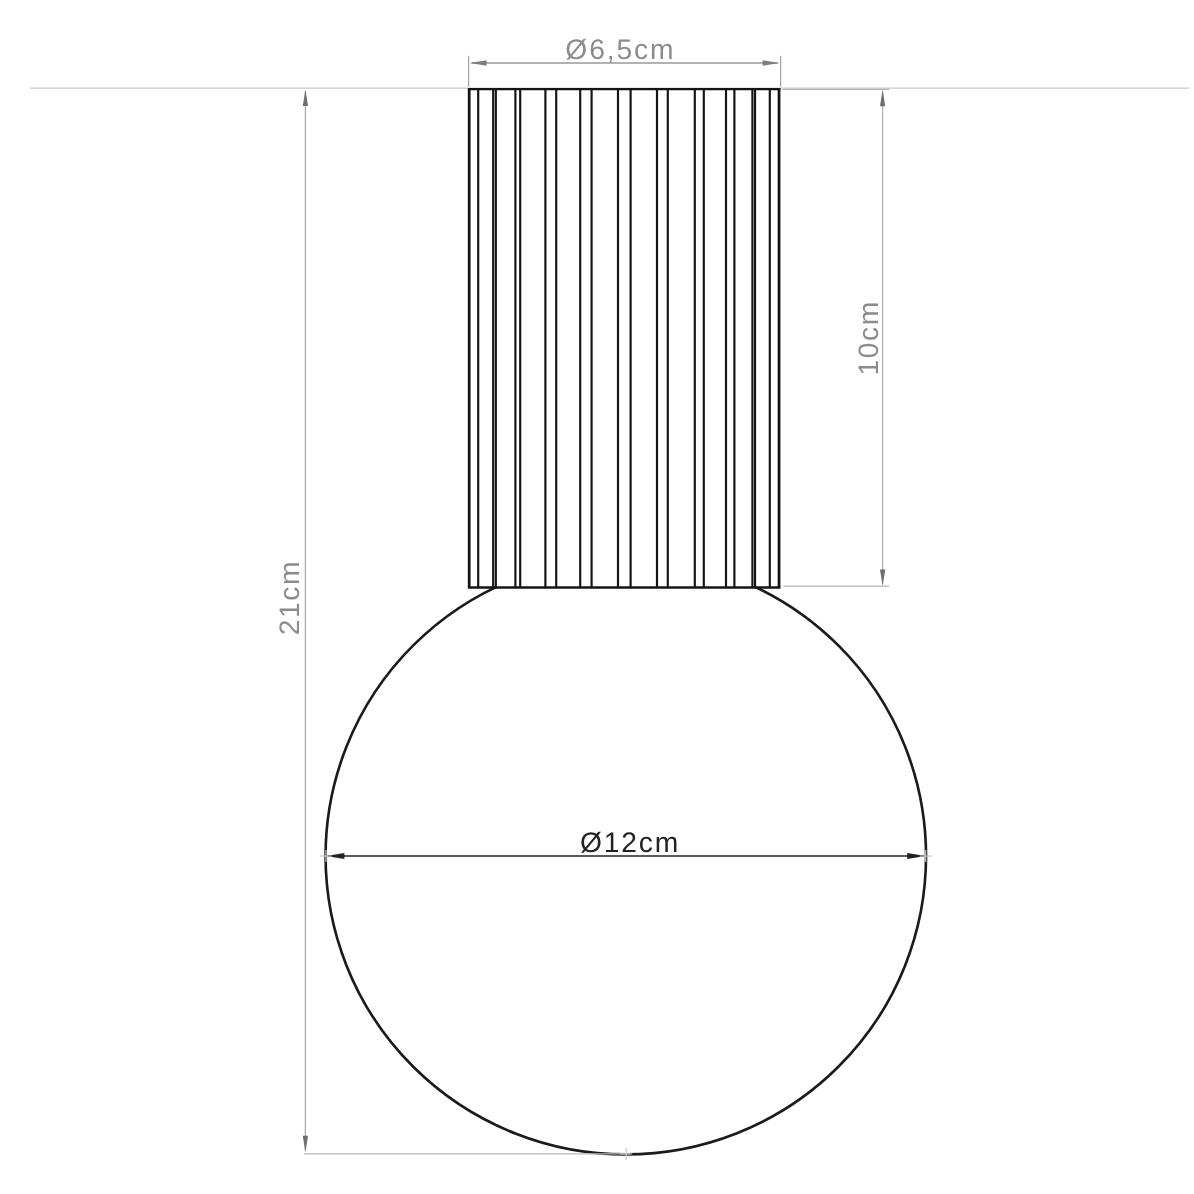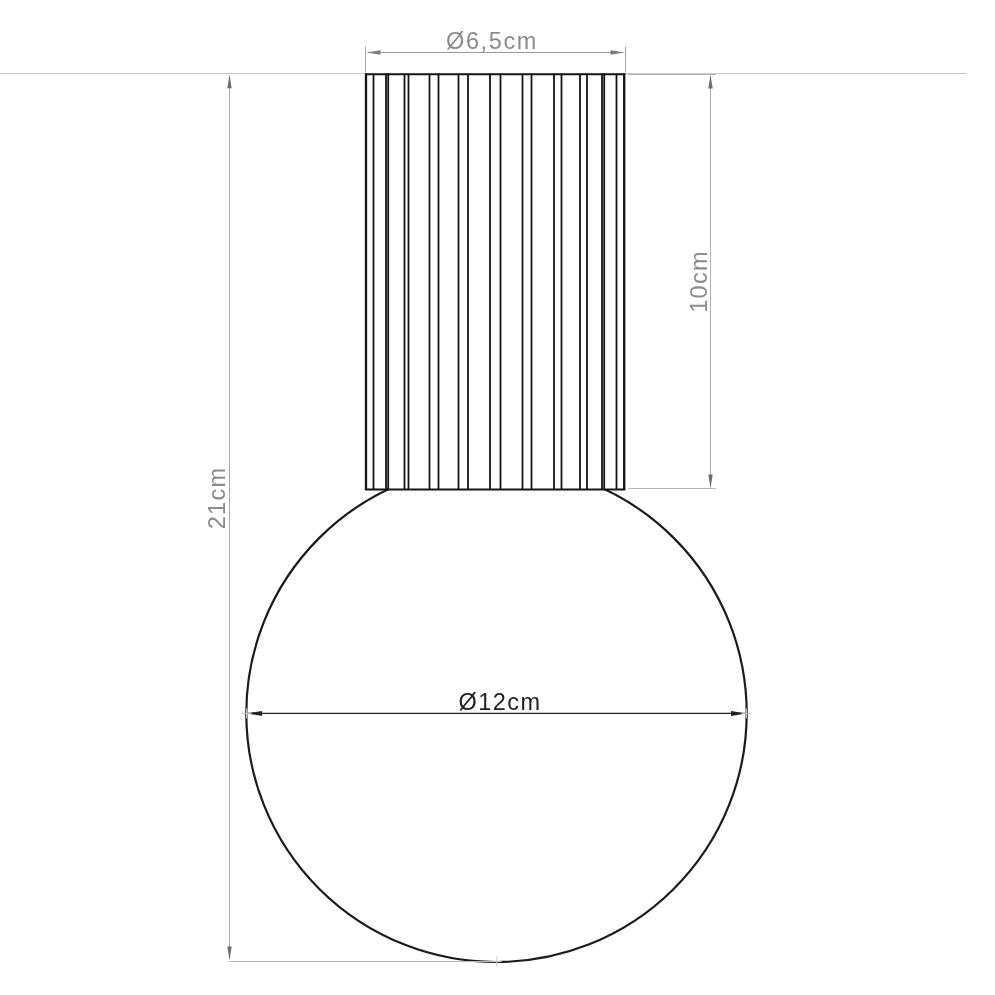--- a/index.html
+++ b/index.html
@@ -1,17 +1,17 @@
 <!DOCTYPE html>
 <html><head>
 <meta charset="utf-8">
 <style>
   html,body{margin:0;padding:0;background:#ffffff;}
   .page{width:966px;height:995px;position:relative;background:#fff;overflow:hidden;
-        font-family:"Liberation Sans", sans-serif;}
+        font-family:"Liberation Sans", sans-serif;padding-left:25px;}
   svg{display:block;}
   text{font-family:"Liberation Sans", sans-serif;}
 </style>
 </head>
 <body>
 <div class="page">
 <svg width="995" height="995" viewBox="0 0 995 995">
 
   <rect x="0" y="0" width="995" height="995" fill="#ffffff"></rect>
 

